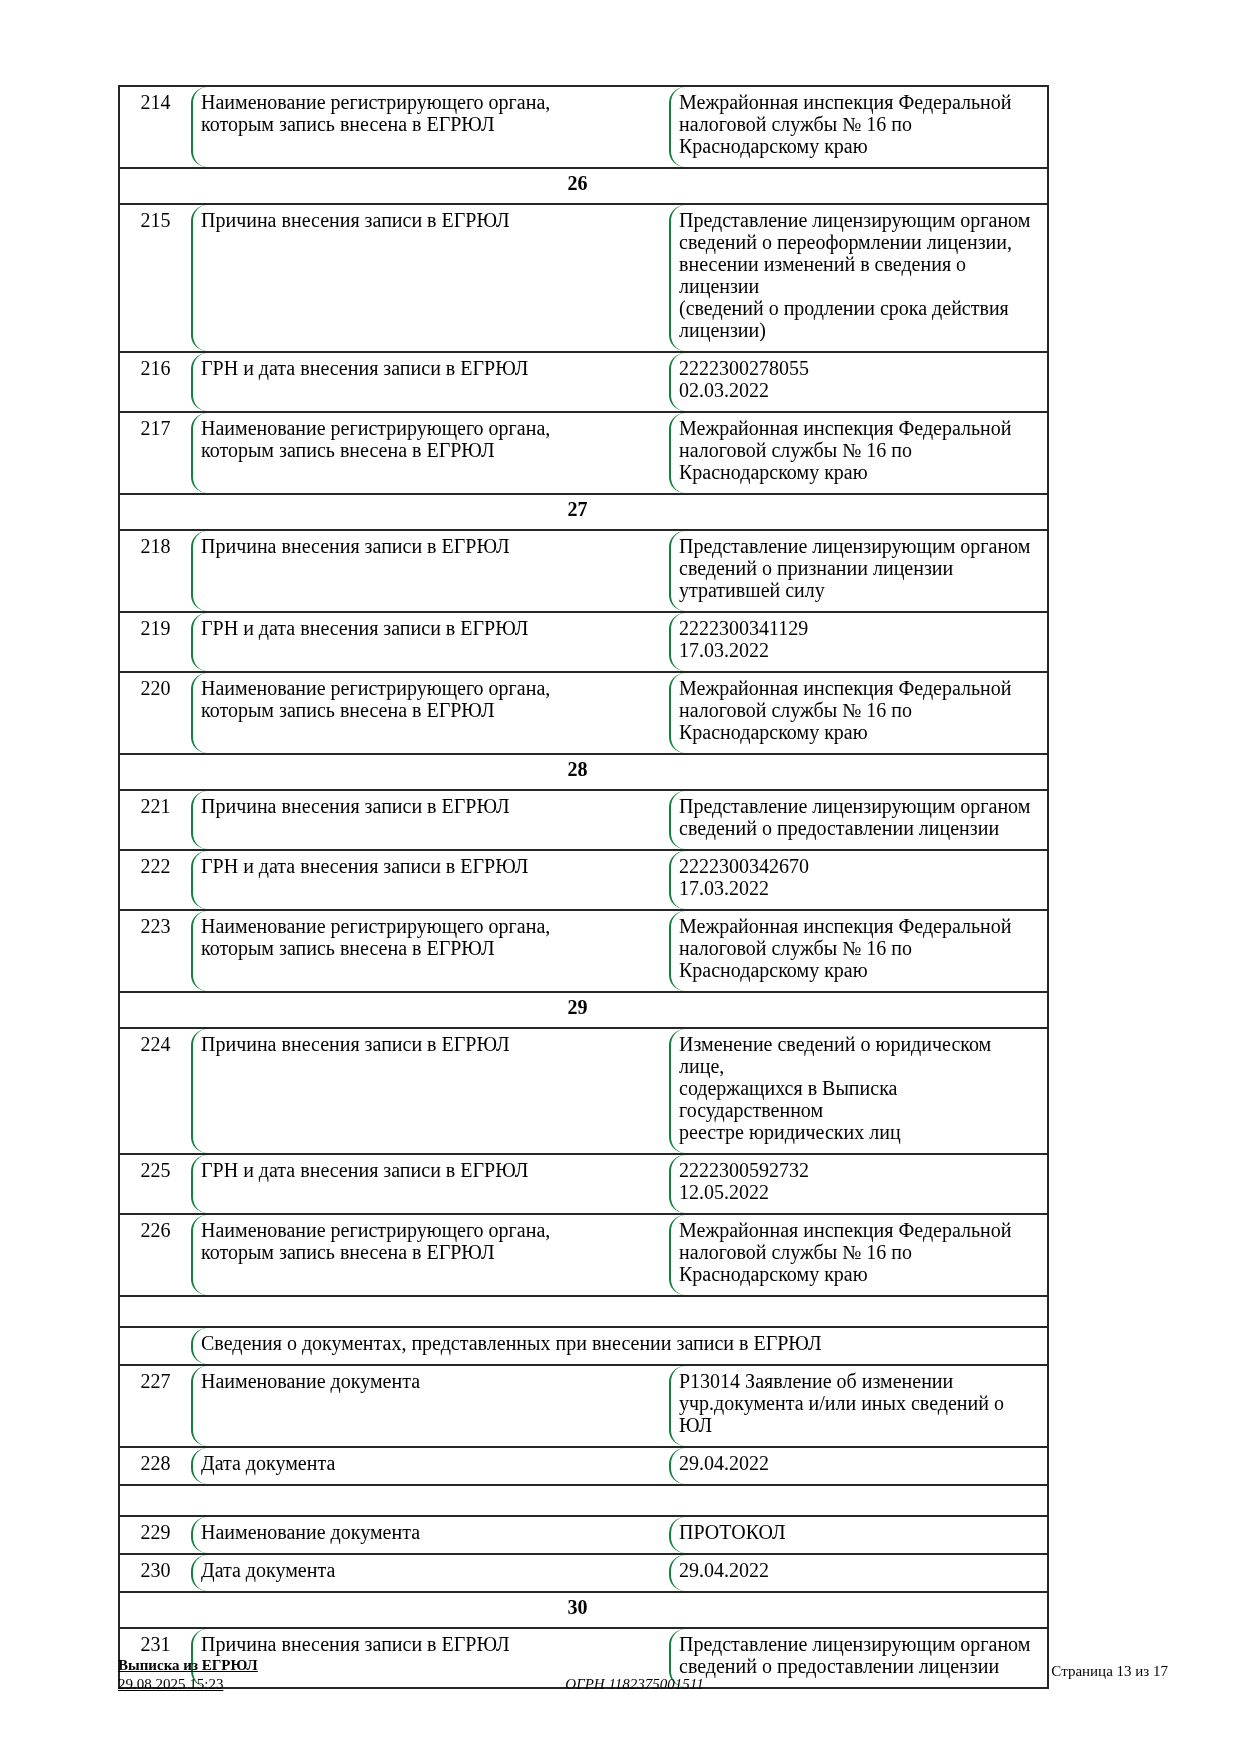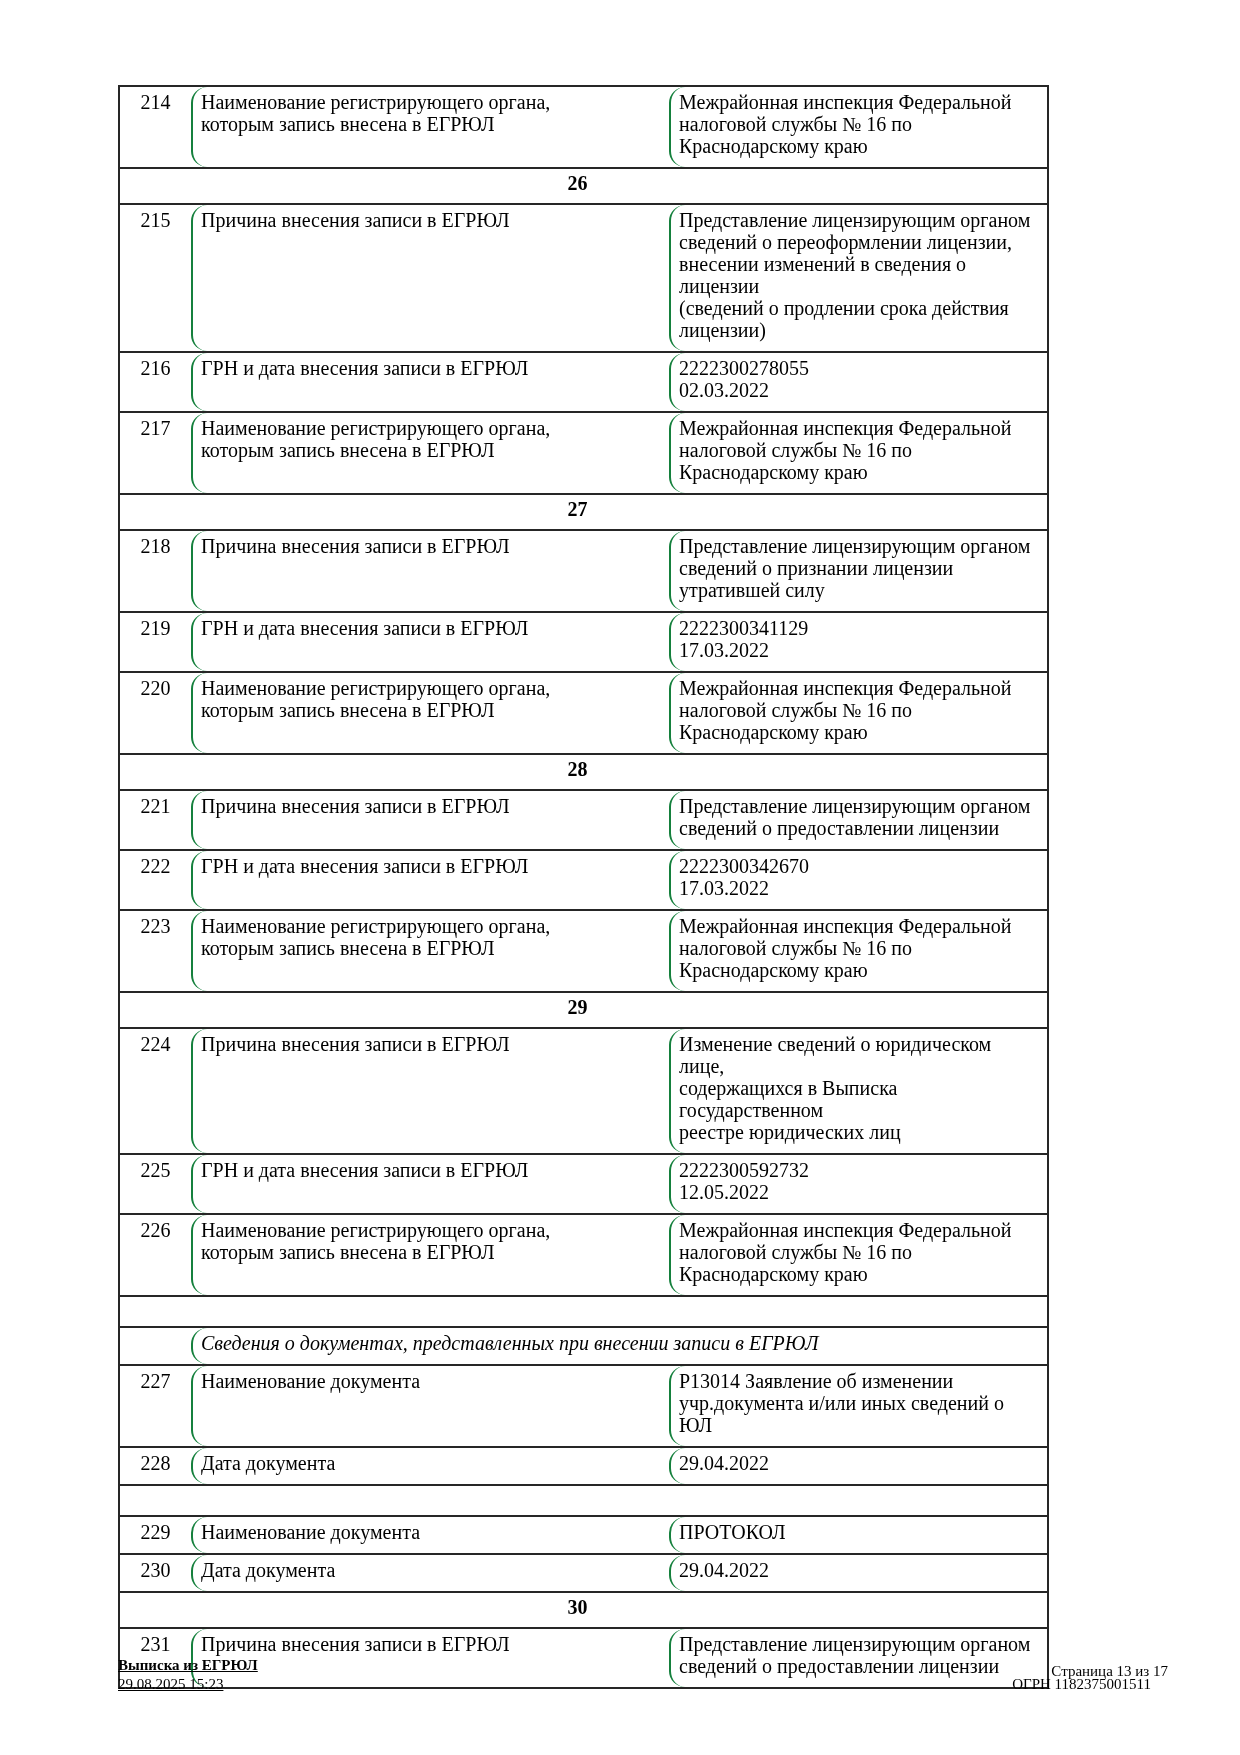--- a/index.html
+++ b/index.html
@@ -9,34 +9,34 @@
     font-family:"Liberation Serif","DejaVu Serif",serif;
   }
   .doc-table {
     position:absolute; left:118px; top:85px; width:931px;
     box-sizing:border-box; border:2px solid #262626;
     font-size:20px; line-height:22px;
   }
   .r { border-top:2px solid #262626; }
   .r:first-child { border-top:none; }
   .g3 { display:grid; grid-template-columns:71px 478px 1fr; }
-  .g2 { display:grid; grid-template-columns:71px 1fr;font-style:italic; }
+  .g2 { display:grid; grid-template-columns:71px 1fr; }
   .cell { box-sizing:border-box; padding:4px 8px 10px 8px; white-space:pre-line; }
   .num { text-align:center; padding-left:2px; padding-right:2px; }
   .lbl, .val { border-left:2px solid #15803d;border-radius:16px; }
   .section-row { text-align:center; font-weight:bold; padding:3px 12px 9px 0; }
   .spacer-row { height:29px; }
   .footer-left {
     position:absolute; left:118px; top:1656px;
     font-size:15px; line-height:19px;text-decoration:underline;
   }
   .footer-left .t { font-weight:bold; }
   .footer-center {
     position:absolute; left:118px; top:1675px; width:1033px;
-    text-align:right; font-size:15px; line-height:19px;
+    text-align:center; font-size:15px; line-height:19px;font-style:italic;
   }
   .footer-right {
     position:absolute; right:72px; top:1634px;
     font-size:15px; line-height:19px; text-align:center;margin-top:28px;
   }
 </style>
 </head>
 <body>
 
 <div class="doc-table">

